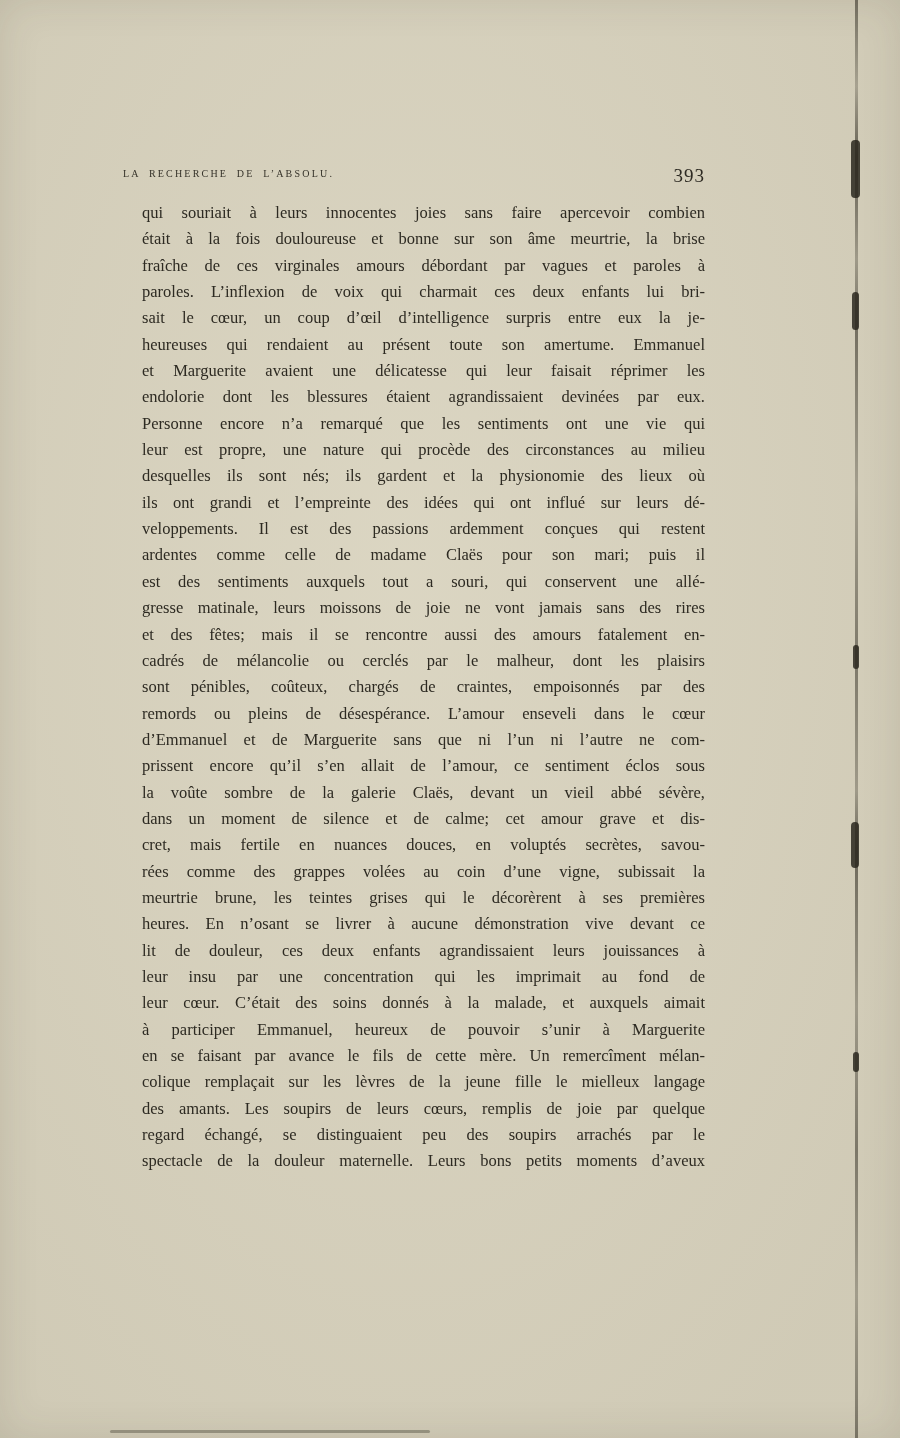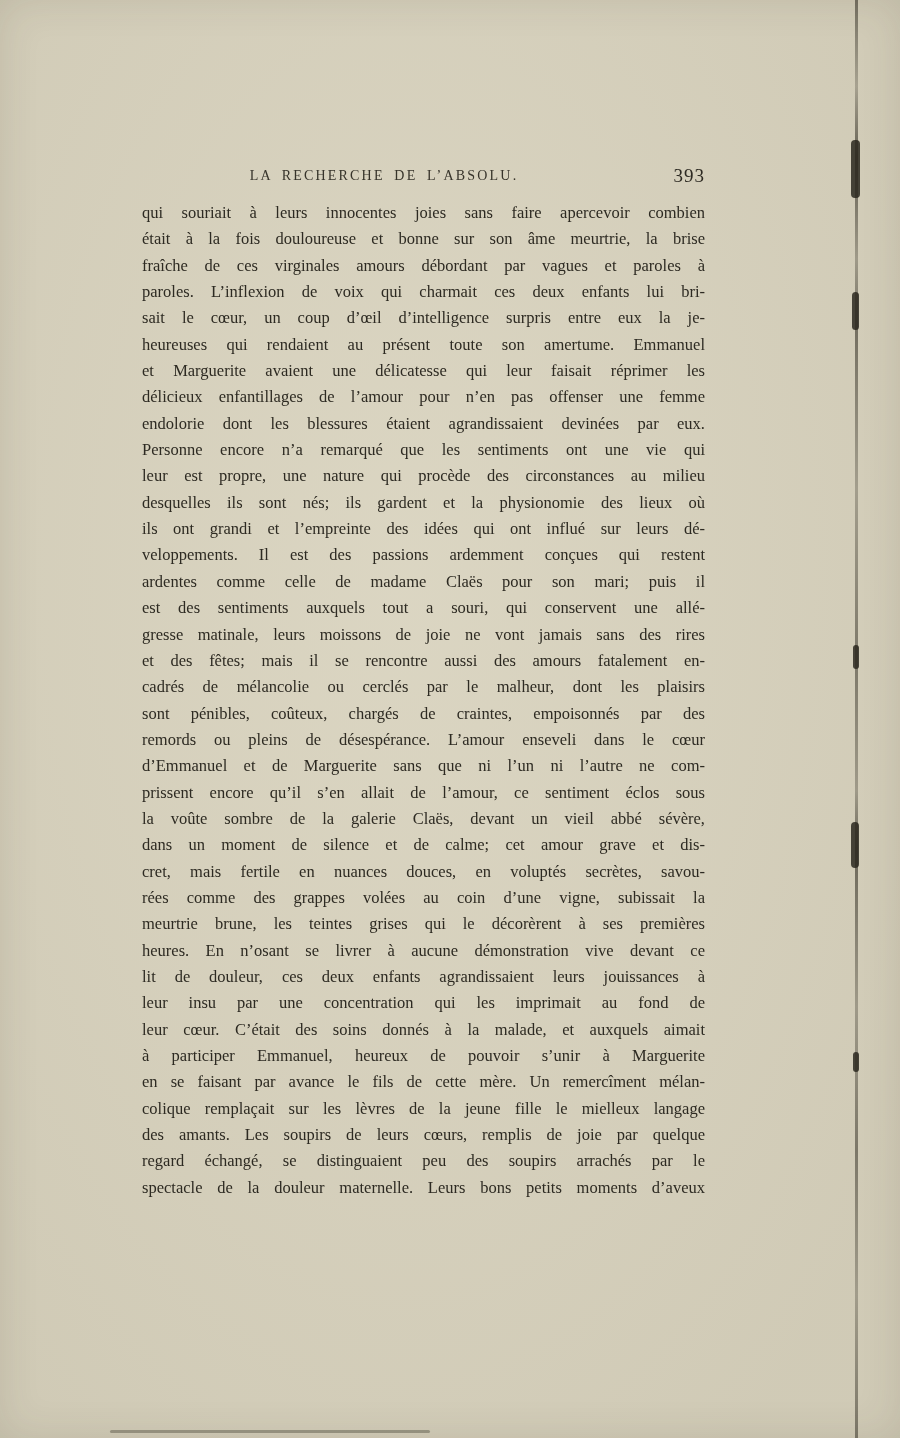--- a/index.html
+++ b/index.html
@@ -25,22 +25,21 @@
     top: 165px;
     left: 123px;
     width: 582px;
     height: 26px;
   }
   .running-title {
     position: absolute;
     left: 0;
     right: 60px;
     top: 3px;
-    text-align: center;
-    font-size: 14px;
+    font-size: 10px;
     letter-spacing: 2.2px;
     word-spacing: 4px;
     color: #36332a;
   }
   .page-number {
     position: absolute;
     right: 0;
     top: 0;
     font-size: 19px;
     letter-spacing: 1px;
@@ -119,21 +118,20 @@
   </div>
 
   <div class="page-body">
       <div class="line">qui souriait à leurs innocentes joies sans faire apercevoir combien</div>
       <div class="line">était à la fois douloureuse et bonne sur son âme meurtrie, la brise</div>
       <div class="line">fraîche de ces virginales amours débordant par vagues et paroles à</div>
       <div class="line">paroles. L’inflexion de voix qui charmait ces deux enfants lui bri-</div>
       <div class="line">sait le cœur, un coup d’œil d’intelligence surpris entre eux la je-</div>
       <div class="line">heureuses qui rendaient au présent toute son amertume. Emmanuel</div>
       <div class="line">et Marguerite avaient une délicatesse qui leur faisait réprimer les</div>
-      <div class="line">délicieux enfantillages de l’amour pour n’en pas offenser une femme</div>
       <div class="line">endolorie dont les blessures étaient agrandissaient devinées par eux.</div>
       <div class="line">Personne encore n’a remarqué que les sentiments ont une vie qui</div>
       <div class="line">leur est propre, une nature qui procède des circonstances au milieu</div>
       <div class="line">desquelles ils sont nés; ils gardent et la physionomie des lieux où</div>
       <div class="line">ils ont grandi et l’empreinte des idées qui ont influé sur leurs dé-</div>
       <div class="line">veloppements. Il est des passions ardemment conçues qui restent</div>
       <div class="line">ardentes comme celle de madame Claës pour son mari; puis il</div>
       <div class="line">est des sentiments auxquels tout a souri, qui conservent une allé-</div>
       <div class="line">gresse matinale, leurs moissons de joie ne vont jamais sans des rires</div>
       <div class="line">et des fêtes; mais il se rencontre aussi des amours fatalement en-</div>

